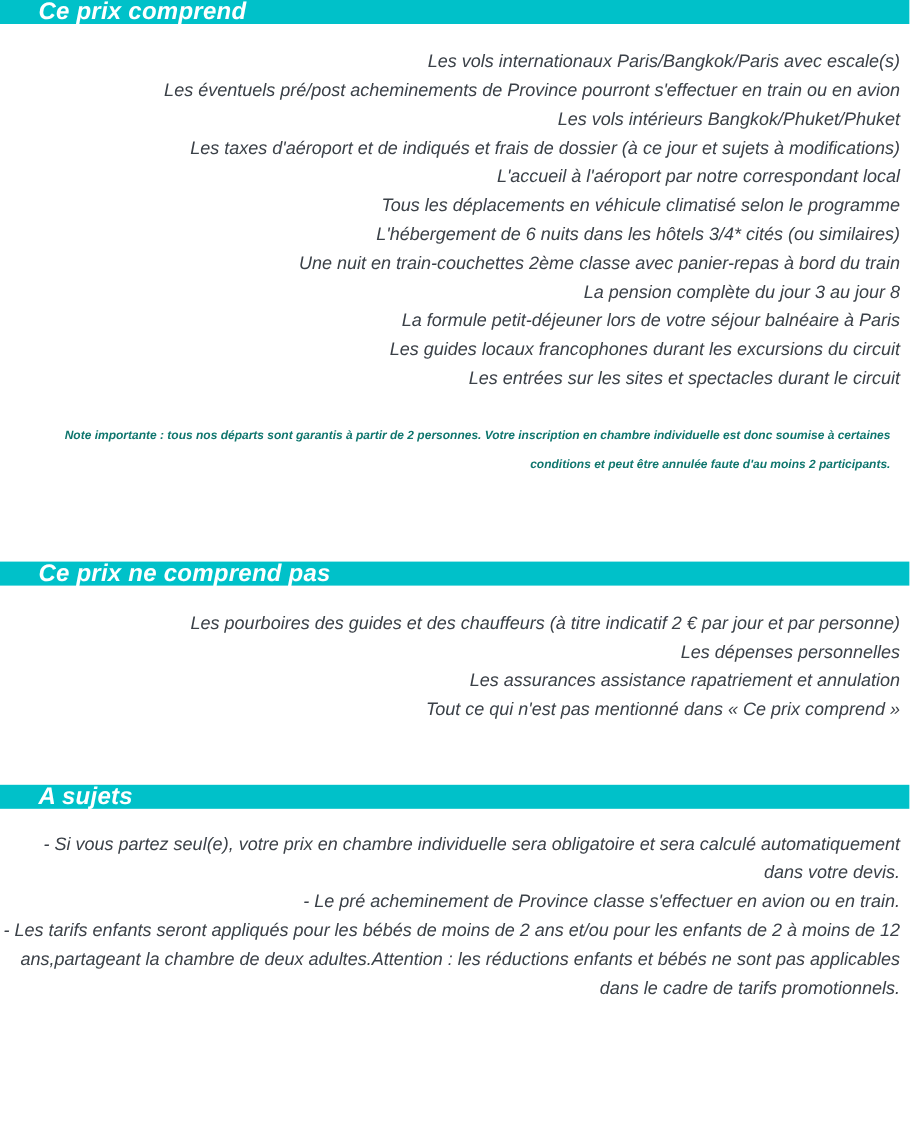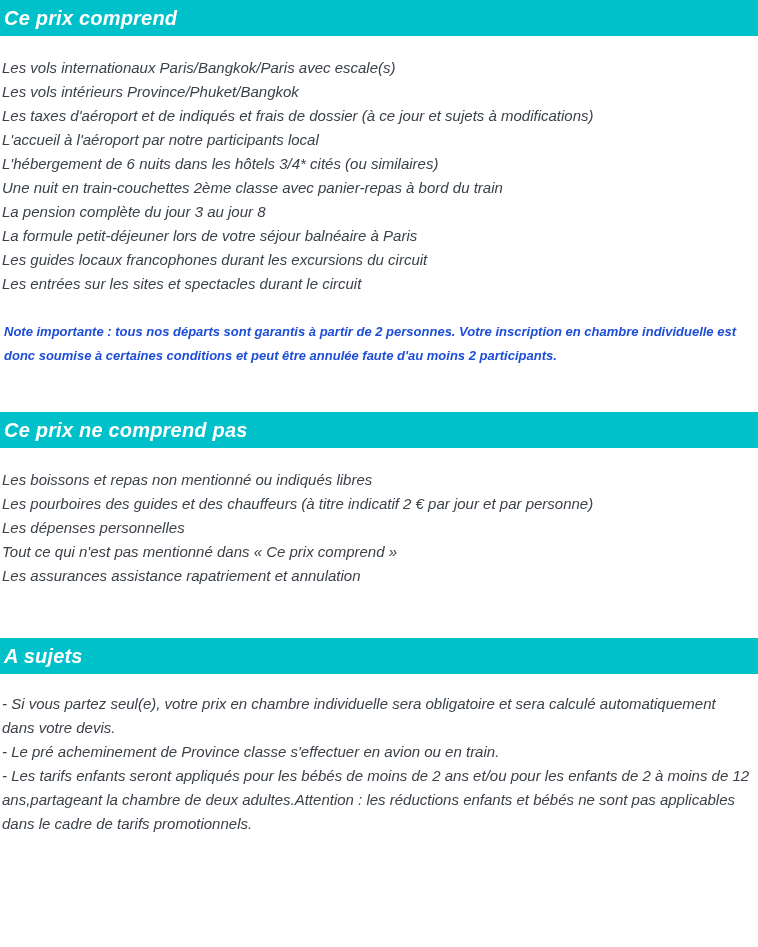--- a/index.html
+++ b/index.html
@@ -8,93 +8,95 @@
     background: #ffffff;
     font-family: "Liberation Sans", sans-serif;
   }
   .page {
     width: 758px;
     min-height: 947px;
     padding-bottom: 10px;
   }
   .section-header {
     width: 100%;
-    height: 36px;
+    height: 20px;
     background: #00c1c9;
     display: flex;
     align-items: center;
-    padding-left: 4px;
+    padding-left: 32px;
   }
   .section-header h2 {
     color: #ffffff;
     font-size: 20px;
     font-weight: bold;
     font-style: italic;
     letter-spacing: 0.2px;
   }
   .section-body {
     padding: 0 8px 0 2px;
     color: #3b4148;
     font-style: italic;
     font-size: 15px;
     line-height: 24px;
+    text-align: right;
   }
   .item-list { list-style: none; }
   .item-list li { display: block; }
   .sec-included .section-body   { margin-top: 20px; }
   .sec-excluded .section-body   { margin-top: 20px; }
   .sec-know .section-body       { margin-top: 18px; }
   .note {
     margin-top: 24px;
     font-weight: bold;
-    color: #1d4ed8;
-    font-size: 13px;
+    color: #0f766e;
+    font-size: 10px;
     line-height: 24px;
     padding: 0 8px 0 2px;
   }
-  .sec-excluded { margin-top: 44px; }
+  .sec-excluded { margin-top: 68px; }
   .sec-know     { margin-top: 50px; }
 </style>
 </head>
 <body>
 
 <div class="page">
 
   <section class="sec-included">
     <div class="section-header">
       <h2>Ce prix comprend</h2>
     </div>
     <div class="section-body">
       <ul class="item-list">
           <li>Les vols internationaux Paris/Bangkok/Paris avec escale(s)</li>
-          <li>Les vols intérieurs Province/Phuket/Bangkok</li>
+          <li>Les éventuels pré/post acheminements de Province pourront s'effectuer en train ou en avion</li>
+          <li>Les vols intérieurs Bangkok/Phuket/Phuket</li>
           <li>Les taxes d'aéroport et de indiqués et frais de dossier (à ce jour et sujets à modifications)</li>
-          <li>L'accueil à l'aéroport par notre participants local</li>
+          <li>L'accueil à l'aéroport par notre correspondant local</li>
+          <li>Tous les déplacements en véhicule climatisé selon le programme</li>
           <li>L'hébergement de 6 nuits dans les hôtels 3/4* cités (ou similaires)</li>
           <li>Une nuit en train-couchettes 2ème classe avec panier-repas à bord du train</li>
           <li>La pension complète du jour 3 au jour 8</li>
           <li>La formule petit-déjeuner lors de votre séjour balnéaire à Paris</li>
           <li>Les guides locaux francophones durant les excursions du circuit</li>
           <li>Les entrées sur les sites et spectacles durant le circuit</li>
         </ul>
       <p class="note"> Note importante : tous nos départs sont garantis à partir de 2 personnes. Votre inscription en chambre individuelle est donc soumise à certaines conditions et peut être annulée faute d'au moins 2 participants.</p>
     </div>
   </section>
 
   <section class="sec-excluded">
     <div class="section-header">
       <h2>Ce prix ne comprend pas</h2>
     </div>
     <div class="section-body">
       <ul class="item-list">
-          <li>Les boissons et repas non mentionné ou indiqués libres</li>
           <li>Les pourboires des guides et des chauffeurs (à titre indicatif 2 € par jour et par personne)</li>
           <li>Les dépenses personnelles</li>
+          <li>Les assurances assistance rapatriement et annulation</li>
           <li>Tout ce qui n'est pas mentionné dans « Ce prix comprend »</li>
-          <li>Les assurances assistance rapatriement et annulation</li>
         </ul>
     </div>
   </section>
 
   <section class="sec-know">
     <div class="section-header">
       <h2>A sujets</h2>
     </div>
     <div class="section-body">
       <ul class="item-list">

